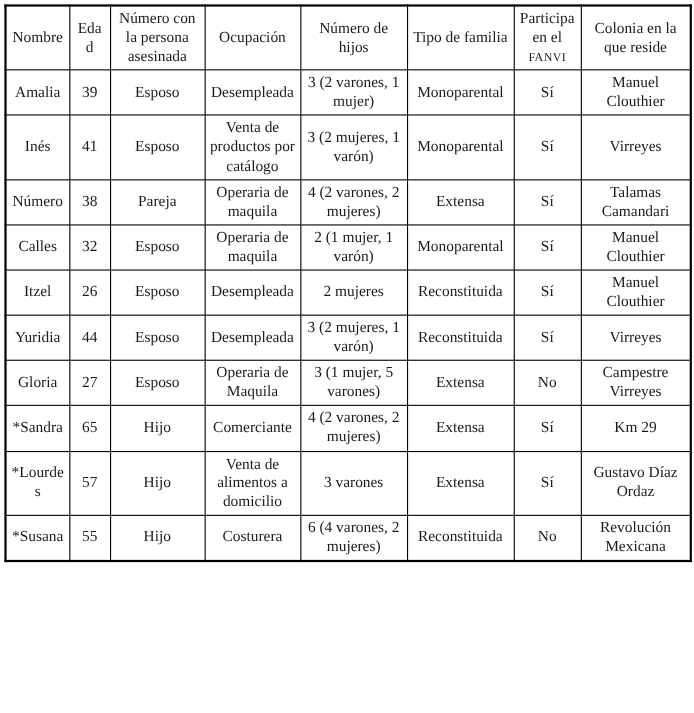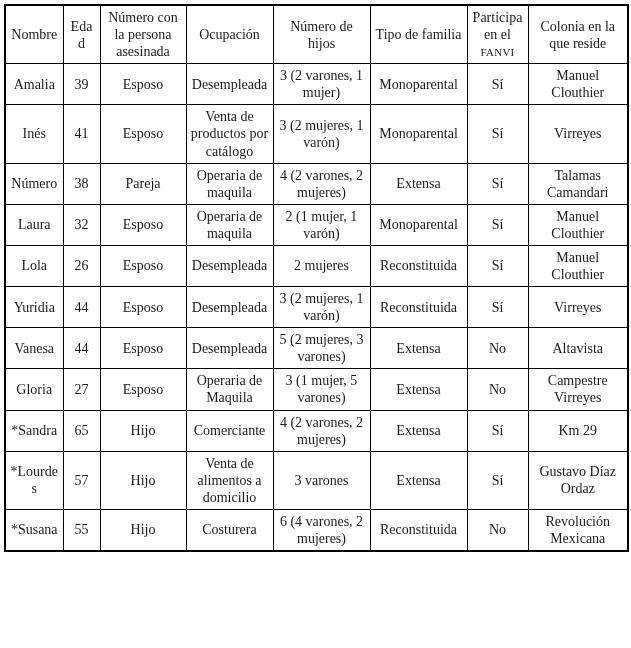--- a/index.html
+++ b/index.html
@@ -106,58 +106,48 @@
           <td>Número</td>
           <td>38</td>
           <td>Pareja</td>
           <td>Operaria de maquila</td>
           <td>4 (2 varones, 2 mujeres)</td>
           <td>Extensa</td>
           <td>Sí</td>
           <td>Talamas Camandari</td>
         </tr>
         <tr>
-          <td>Laura</td>
+          <td>Calles</td>
           <td>32</td>
           <td>Esposo</td>
           <td>Operaria de maquila</td>
           <td>2 (1 mujer, 1 varón)</td>
           <td>Monoparental</td>
           <td>Sí</td>
           <td>Manuel Clouthier</td>
         </tr>
         <tr>
-          <td>Lola</td>
+          <td>Itzel</td>
           <td>26</td>
           <td>Esposo</td>
           <td>Desempleada</td>
           <td>2 mujeres</td>
           <td>Reconstituida</td>
           <td>Sí</td>
           <td>Manuel Clouthier</td>
         </tr>
         <tr>
           <td>Yuridia</td>
           <td>44</td>
           <td>Esposo</td>
           <td>Desempleada</td>
           <td>3 (2 mujeres, 1 varón)</td>
           <td>Reconstituida</td>
           <td>Sí</td>
           <td>Virreyes</td>
-        </tr>
-        <tr>
-          <td>Vanesa</td>
-          <td>44</td>
-          <td>Esposo</td>
-          <td>Desempleada</td>
-          <td>5 (2 mujeres, 3 varones)</td>
-          <td>Extensa</td>
-          <td>No</td>
-          <td>Altavista</td>
         </tr>
         <tr>
           <td>Gloria</td>
           <td>27</td>
           <td>Esposo</td>
           <td>Operaria de Maquila</td>
           <td>3 (1 mujer, 5 varones)</td>
           <td>Extensa</td>
           <td>No</td>
           <td>Campestre Virreyes</td>

